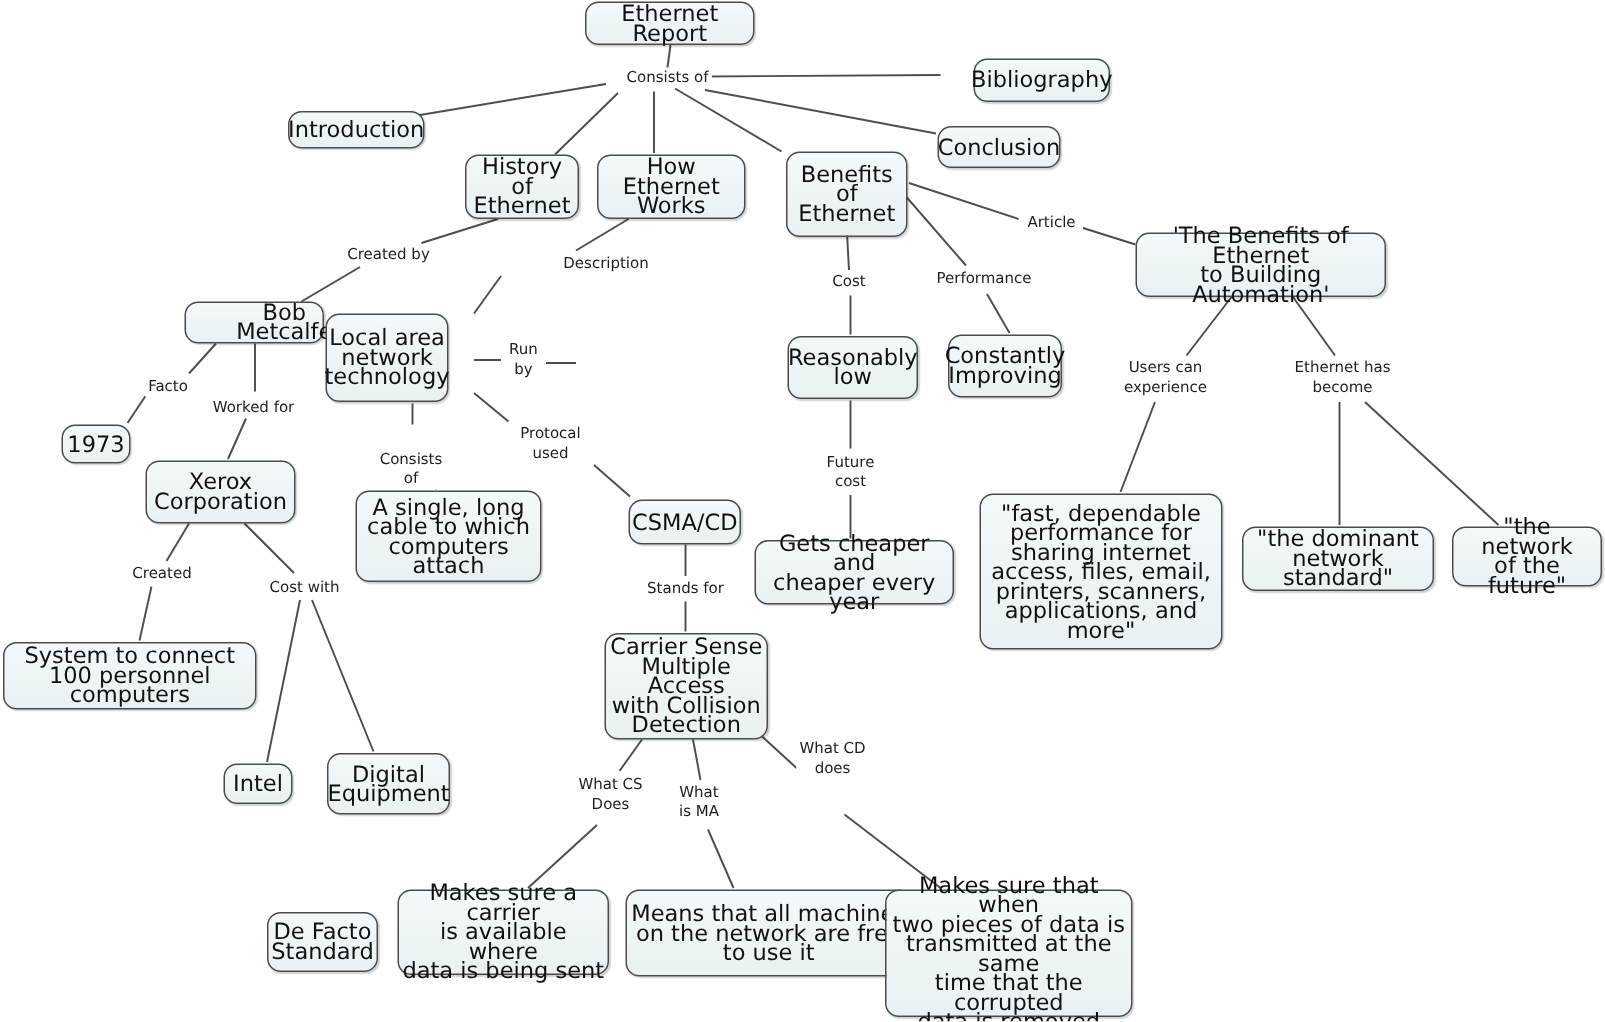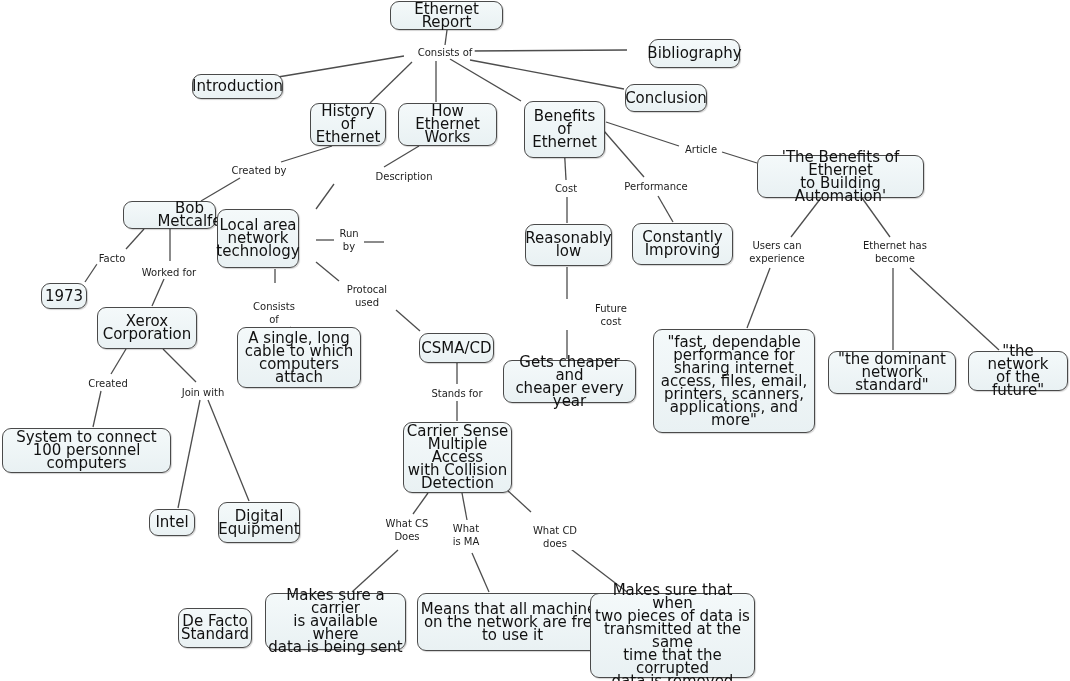--- a/index.html
+++ b/index.html
@@ -144,21 +144,21 @@
     <div class="node" style="left: 417px; top: 593px; width: 191px; height: 58px;">Means that all machines
 on the network are free
 to use it</div>
     <div class="node" style="left: 590px; top: 593px; width: 165px; height: 85px;">Makes sure that when
 two pieces of data is
 transmitted at the same
 time that the corrupted
 data is removed</div>
     <div class="node" style="left: 525px; top: 224px; width: 87px; height: 42px;">Reasonably
 low</div>
-    <div class="node" style="left: 632px; top: 223px; width: 101px; height: 42px;">Constantly
+    <div class="node" style="left: 632px; top: 223px; width: 76px; height: 42px;">Constantly
 Improving</div>
     <div class="node" style="left: 757px; top: 155px; width: 167px; height: 43px;">'The Benefits of Ethernet
 to Building Automation'</div>
     <div class="node" style="left: 503px; top: 360px; width: 133px; height: 43px;">Gets cheaper and
 cheaper every year</div>
     <div class="node" style="left: 653px; top: 329px; width: 162px; height: 104px;">"fast, dependable
 performance for
 sharing internet
 access, files, email,
 printers, scanners,
@@ -166,36 +166,36 @@
     <div class="node" style="left: 828px; top: 351px; width: 128px; height: 43px;">"the dominant
 network standard"</div>
     <div class="node" style="left: 968px; top: 351px; width: 100px; height: 40px;">"the network
 of the future"</div>
     <div class="phrase" style="left: 445px; top: 52px;">Consists of</div>
     <div class="phrase" style="left: 259px; top: 170px;">Created by</div>
     <div class="phrase" style="left: 368px; top: 176px; margin-left: 36px;">Description</div>
     <div class="phrase" style="left: 112px; top: 258px;">Facto</div>
     <div class="phrase" style="left: 169px; top: 272px;">Worked for</div>
     <div class="phrase" style="left: 108px; top: 383px;">Created</div>
-    <div class="phrase" style="left: 203px; top: 392px;">Join with</div>
+    <div class="phrase" style="left: 203px; top: 392px;">Cost with</div>
     <div class="phrase" style="left: 349px; top: 240px;">Run
 by</div>
     <div class="phrase" style="left: 274px; top: 300px; margin-top: 13px;">Consists
 of</div>
     <div class="phrase" style="left: 367px; top: 296px;">Protocal
 used</div>
     <div class="phrase" style="left: 457px; top: 393px;">Stands for</div>
     <div class="phrase" style="left: 407px; top: 530px;">What CS
 Does</div>
     <div class="phrase" style="left: 466px; top: 535px;">What
 is MA</div>
-    <div class="phrase" style="left: 555px; top: 537px;">What CD
+    <div class="phrase" style="left: 555px; top: 506px;">What CD
 does</div>
     <div class="phrase" style="left: 566px; top: 188px;">Cost</div>
     <div class="phrase" style="left: 656px; top: 186px;">Performance</div>
     <div class="phrase" style="left: 701px; top: 149px;">Article</div>
-    <div class="phrase" style="left: 567px; top: 315px; margin-left: 44px;">Future
+    <div class="phrase" style="left: 567px; top: 315px;">Future
 cost</div>
     <div class="phrase" style="left: 777px; top: 252px;">Users can
 experience</div>
     <div class="phrase" style="left: 895px; top: 252px;">Ethernet has
 become</div>
   </div>
 
 </body></html>

